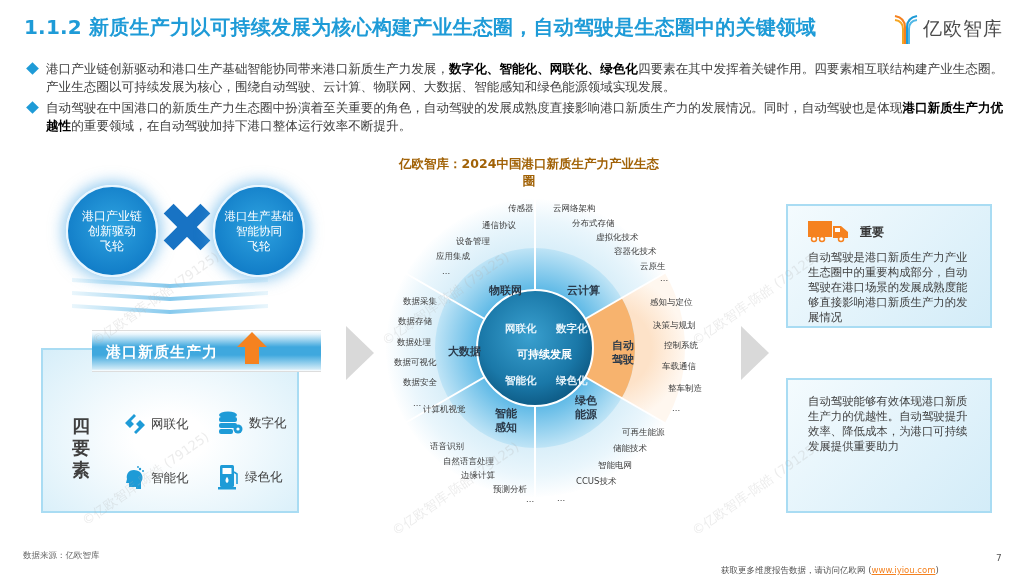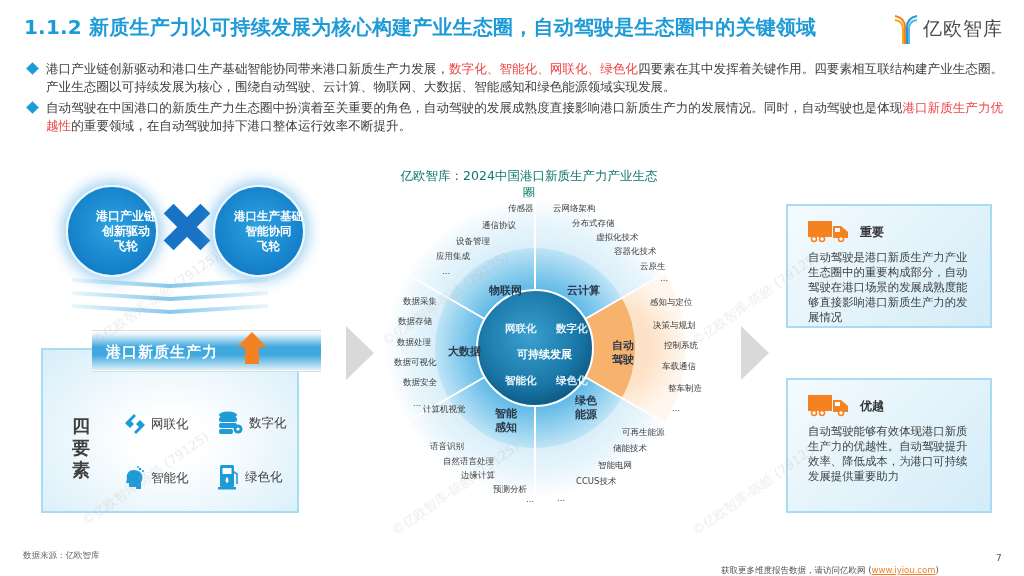--- a/index.html
+++ b/index.html
@@ -7,27 +7,27 @@
   body { position: relative; font-family: "DejaVu Sans", "Liberation Sans", sans-serif; color: #404040; }
 
   .title { position: absolute; left: 24px; top: 14px; font-size: 20px; font-weight: bold; color: #1e9bd7; letter-spacing: 0.2px; white-space: nowrap; }
   .logo { position: absolute; left: 893px; top: 12px; width: 125px; height: 34px; display: flex; align-items: center; }
   .logo-mark { width: 26px; height: 32px; position: relative; }
   .logo-text { font-size: 19px; color: #4a4a4a; margin-left: 4px; letter-spacing: 1px; }
 
   .bullets { position: absolute; left: 26px; top: 60px; width: 980px; font-size: 12.6px; line-height: 18px; color: #404040; }
   .bullet { position: relative; padding-left: 20px; margin-bottom: 3px; }
   .bullet .dia { position: absolute; left: 2px; top: 4px; width: 9px; height: 9px; background: #1e9bd7; transform: rotate(45deg); }
-  .hl { color: #ef4444; font-weight: normal; }
+  .hl { color: #000000; font-weight: bold; }
 
   
   .wheel { position: absolute; width: 92px; height: 92px; border-radius: 50%;
     background: radial-gradient(circle at 50% 45%, #2fa3e0 0%, #137fc9 70%, #0d6cb5 100%);
-    box-shadow: 0 0 14px 4px rgba(80,170,230,0.55); color: #fff; font-weight: bold; font-size: 12px; line-height: 15px;
-    display: flex; align-items: center; justify-content: flex-end; text-align: center; border: 2px solid #e8f6ff; }
+    box-shadow: 0 0 14px 4px rgba(80,170,230,0.55); color: #fff; font-weight: normal; font-size: 12px; line-height: 15px;
+    display: flex; align-items: center; justify-content: center; text-align: center; border: 2px solid #e8f6ff; }
   .cross { position: absolute; left: 165px; top: 205px; width: 44px; height: 44px; }
   .cross:before, .cross:after { content: ""; position: absolute; left: 15px; top: -4px; width: 14px; height: 52px; background: #1873c4; }
   .cross:before { transform: rotate(45deg); }
   .cross:after { transform: rotate(-45deg); }
   .chev { position: absolute; left: 72px; width: 196px; height: 10px; }
   .chev div { position: absolute; top: 0; width: 50%; height: 10px; }
   .chev .l { left: 0; background: linear-gradient(to right, rgba(150,210,240,0.2), rgba(120,195,235,0.9)); clip-path: polygon(0 0,100% 60%,100% 100%,0 40%); }
   .chev .r { right: 0; background: linear-gradient(to left, rgba(150,210,240,0.2), rgba(120,195,235,0.9)); clip-path: polygon(0 60%,100% 0,100% 40%,0 100%); }
 
   .factor-box { position: absolute; left: 41px; top: 348px; width: 258px; height: 165px; border: 2px solid #a9dcf3;
@@ -37,21 +37,21 @@
     border-top: 1px solid #ddd; border-bottom: 1px solid #ddd; }
   .prod-banner .txt { position: absolute; left: 14px; top: 12px; color: #fff; font-weight: bold; font-size: 15px; letter-spacing: 1px; }
   .prod-arrow { position: absolute; left: 237px; top: 332px; width: 30px; height: 32px; }
   .four { position: absolute; left: 70px; top: 415px; width: 22px; font-size: 18px; font-weight: bold; color: #404040; line-height: 22px; text-align: center; }
   .fitem { position: absolute; display: flex; align-items: center; font-size: 12.5px; color: #404040; }
   .fitem svg { margin-right: 5px; }
 
   .bigarrow { position: absolute; width: 28px; height: 54px; background: #d9d9d9; clip-path: polygon(0 0, 100% 50%, 0 100%); }
 
   
-  .eco-title { position: absolute; left: 399px; top: 168px; width: 260px; text-align: center; font-size: 12.5px; font-weight: normal; color: #0f766e; }
+  .eco-title { position: absolute; left: 399px; top: 156px; width: 260px; text-align: center; font-size: 12.5px; font-weight: bold; color: #a16207; }
   .eco-svg { position: absolute; left: 365px; top: 182px; }
   .eco-label { position: absolute; font-size: 8.5px; color: #404040; white-space: nowrap; }
   .eco-mid { position: absolute; font-size: 11px; font-weight: bold; color: #2b3a4a; white-space: nowrap; text-align: center; line-height: 14px; }
   .eco-core { position: absolute; font-size: 10.5px; font-weight: bold; color: #e8f4fb; white-space: nowrap; }
   .eco-center { position: absolute; font-size: 11px; font-weight: bold; color: #ffffff; white-space: nowrap; }
 
   
   .card { position: absolute; left: 786px; width: 206px; border: 2px solid #a9dcf3;
     background: linear-gradient(135deg, #f4fbfe 0%, #d3ecf8 100%); padding: 14px 12px 10px 20px; }
   .card-head { display: flex; align-items: center; height: 24px; margin-bottom: 6px; }
@@ -283,31 +283,20 @@
       <circle cx="6" cy="18" r="2.5" fill="#fff" stroke="#f58220" stroke-width="1.5"></circle>
       <circle cx="14" cy="18" r="2.5" fill="#fff" stroke="#f58220" stroke-width="1.5"></circle>
       <circle cx="33" cy="18" r="2.5" fill="#fff" stroke="#f58220" stroke-width="1.5"></circle>
     </svg>
     <span class="card-title">重要</span>
   </div>
   <div class="card-body">自动驾驶是港口新质生产力产业生态圈中的重要构成部分，自动驾驶在港口场景的发展成熟度能够直接影响港口新质生产力的发展情况</div>
 </div>
 
 <div class="card" style="top:378px; height:135px;">
-  <div class="card-head">
-    <svg width="40" height="22" viewBox="0 0 40 22">
-      <rect x="0" y="0" width="24" height="16" fill="#f58220"></rect>
-      <path d="M25 5 L33 5 L40 11 L40 17 L25 17 Z" fill="#f58220"></path>
-      <rect x="27" y="7" width="5" height="4" fill="#fff"></rect>
-      <circle cx="6" cy="18" r="2.5" fill="#fff" stroke="#f58220" stroke-width="1.5"></circle>
-      <circle cx="14" cy="18" r="2.5" fill="#fff" stroke="#f58220" stroke-width="1.5"></circle>
-      <circle cx="33" cy="18" r="2.5" fill="#fff" stroke="#f58220" stroke-width="1.5"></circle>
-    </svg>
-    <span class="card-title">优越</span>
-  </div>
   <div class="card-body">自动驾驶能够有效体现港口新质生产力的优越性。自动驾驶提升效率、降低成本，为港口可持续发展提供重要助力</div>
 </div>
 
 <div class="wm" style="left:80px; top:290px;">©亿欧智库-陈皓 (79125)</div>
 <div class="wm" style="left:70px; top:470px;">©亿欧智库-陈皓 (79125)</div>
 <div class="wm" style="left:370px; top:290px;">©亿欧智库-陈皓 (79125)</div>
 <div class="wm" style="left:380px; top:480px;">©亿欧智库-陈皓 (79125)</div>
 <div class="wm" style="left:680px; top:290px;">©亿欧智库-陈皓 (79125)</div>
 <div class="wm" style="left:680px; top:480px;">©亿欧智库-陈皓 (79125)</div>
 

